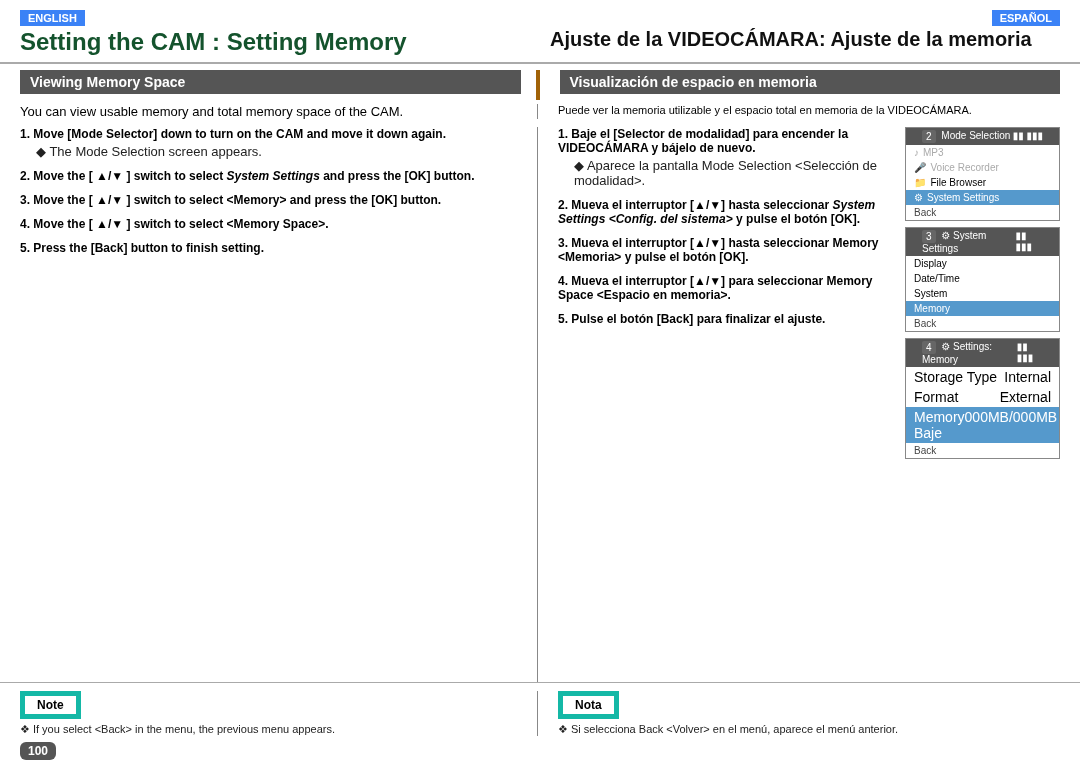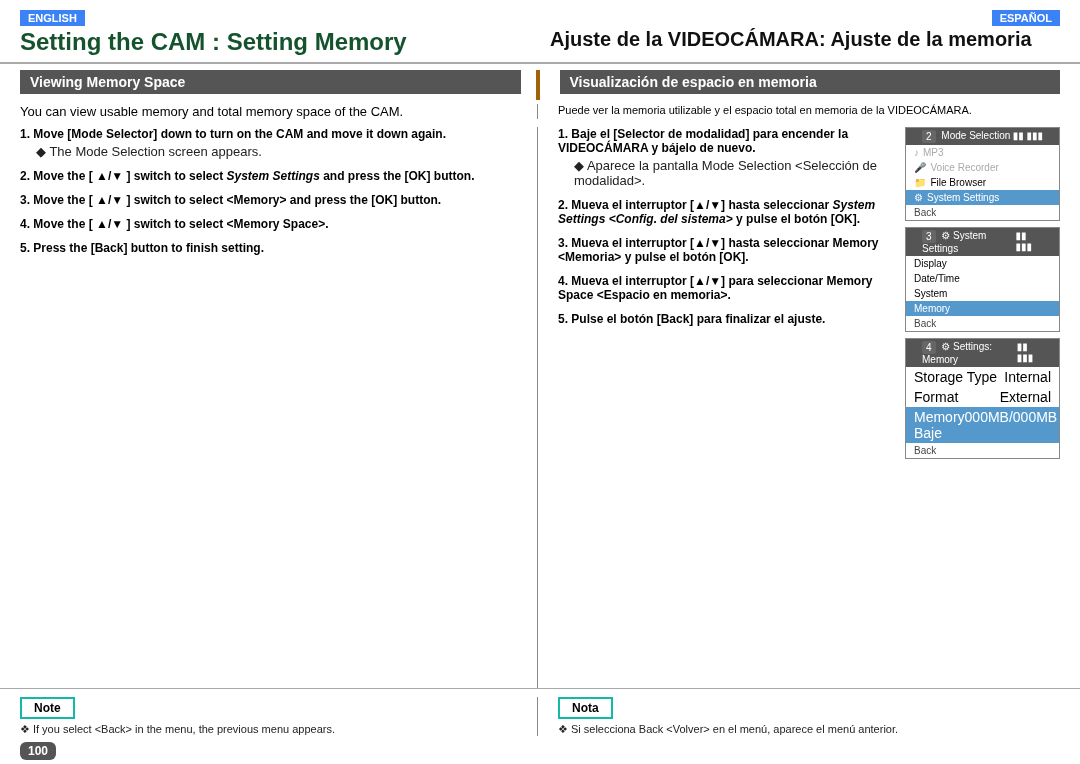--- a/index.html
+++ b/index.html
@@ -50,21 +50,21 @@
     .bullet-note {
       font-size: 13px;
       padding-left: 16px;
       margin-top: 3px;
       color: #222;
     }
     .bullet-note::before {
       content: "◆ ";
     }
     .note-box {
-      border: 2px solid #14b8a6;
+      border: 5px solid #14b8a6;
       padding: 2px 12px;
       font-weight: bold;
       font-size: 12px;
       display: inline-block;
       margin-bottom: 4px;
     }
     .note-text {
       font-size: 11px;
       color: #222;
     }

